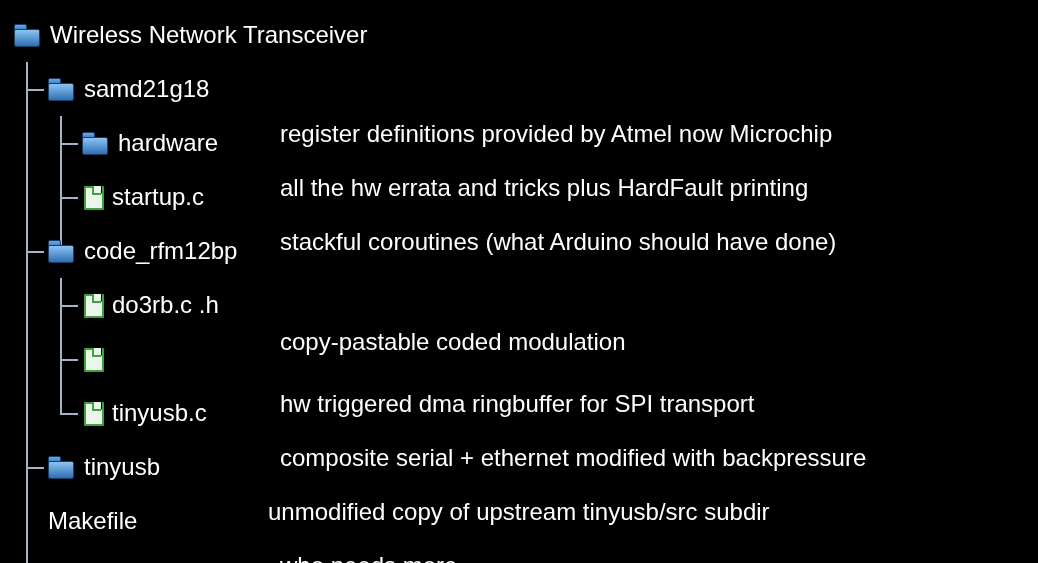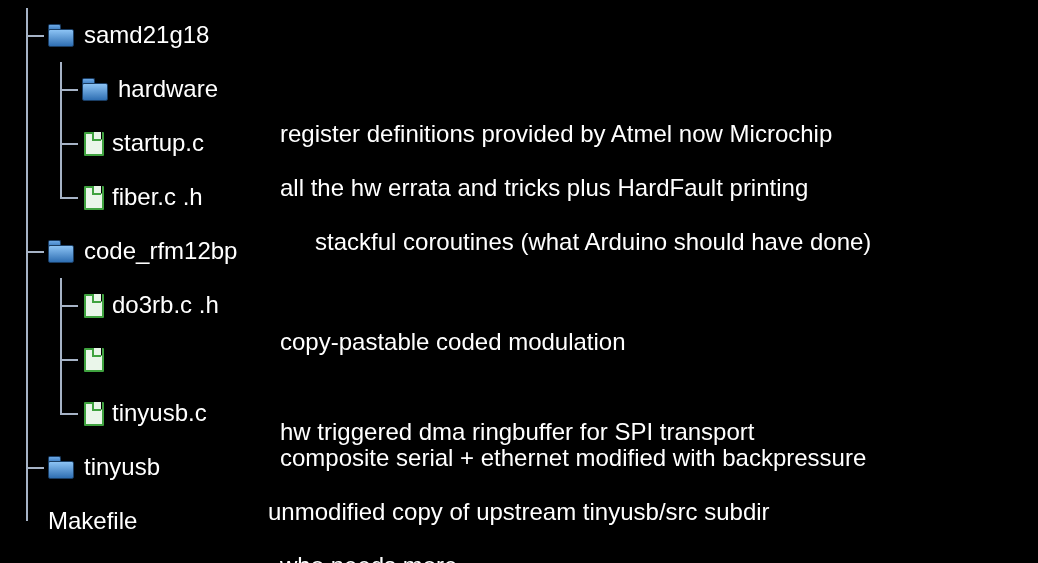--- a/index.html
+++ b/index.html
@@ -105,20 +105,28 @@
     border-left: 2px solid #3fa23f;
     background: #eaf6ea;
   }
 
 </style>
 </head>
 <body>
 
 <div class="tree">
 
+  <div class="row">
+    <span class="ind0"></span>
+    <span class="icon folder">
+      <span class="tab"></span>
+        <span class="body"></span>
+    </span>
+    <span class="name">Wireless Network Transceiver</span>
+  </div>
 
   <div style="position:relative;">
     <div class="vline" style="left:12px; top:0; height:513px;"></div>
 
     <div class="row">
       <div class="hline" style="left:12px; top:27px; width:18px;"></div>
       <span class="ind1"></span>
       <span class="icon folder">
         <span class="tab"></span>
           <span class="body"></span>
@@ -147,32 +155,20 @@
         <span class="icon file">
           <span class="page"></span>
             <span class="fold"></span>
             <span class="foldline"></span>
         </span>
         <div class="label-col">
           <span class="name">startup.c</span>
         </div>
       </div>
 
-      <div class="row">
-        <div class="hline" style="left:46px; top:27px; width:18px;"></div>
-        <span class="ind2"></span>
-        <span class="icon file">
-          <span class="page"></span>
-            <span class="fold"></span>
-            <span class="foldline"></span>
-        </span>
-        <div class="label-col">
-          <span class="name">fiber.c .h</span>
-        </div>
-      </div>
     </div>
 
     <div class="row">
       <div class="hline" style="left:12px; top:27px; width:18px;"></div>
       <span class="ind1"></span>
       <span class="icon folder">
         <span class="tab"></span>
           <span class="body"></span>
       </span>
       <span class="name">code_rfm12bp</span>
@@ -237,21 +233,21 @@
       <div class="label-col">
         <span class="name">Makefile</span>
       </div>
     </div>
 
   </div>
 
   <div style="position:absolute; left:0; top:0;">
     <div style="position: absolute; top: 120px; left: 280px;" class="desc" style-left="280">register definitions provided by Atmel now Microchip</div>
     <div style="position: absolute; top: 174px; left: 280px;" class="desc">all the hw errata and tricks plus HardFault printing</div>
-    <div style="position: absolute; top: 228px; left: 280px; margin-left: 35px;" class="desc">stackful coroutines (what Arduino should have done)</div>
+    <div style="position: absolute; top: 228px; left: 280px;" class="desc">stackful coroutines (what Arduino should have done)</div>
     <div style="position: absolute; top: 328px; left: 280px;" class="desc">copy-pastable coded modulation</div>
-    <div style="position: absolute; top: 390px; left: 280px; margin-top: 28px;" class="desc">hw triggered dma ringbuffer for SPI transport</div>
+    <div style="position: absolute; top: 390px; left: 280px;" class="desc">hw triggered dma ringbuffer for SPI transport</div>
     <div style="position: absolute; top: 444px; left: 280px;" class="desc">composite serial + ethernet modified with backpressure</div>
     <div style="position: absolute; top: 498px; left: 268px;" class="desc">unmodified copy of upstream tinyusb/src subdir</div>
     <div style="position: absolute; top: 552px; left: 280px;" class="desc">who needs more</div>
   </div>
 
 </div>
 
 </body></html>

